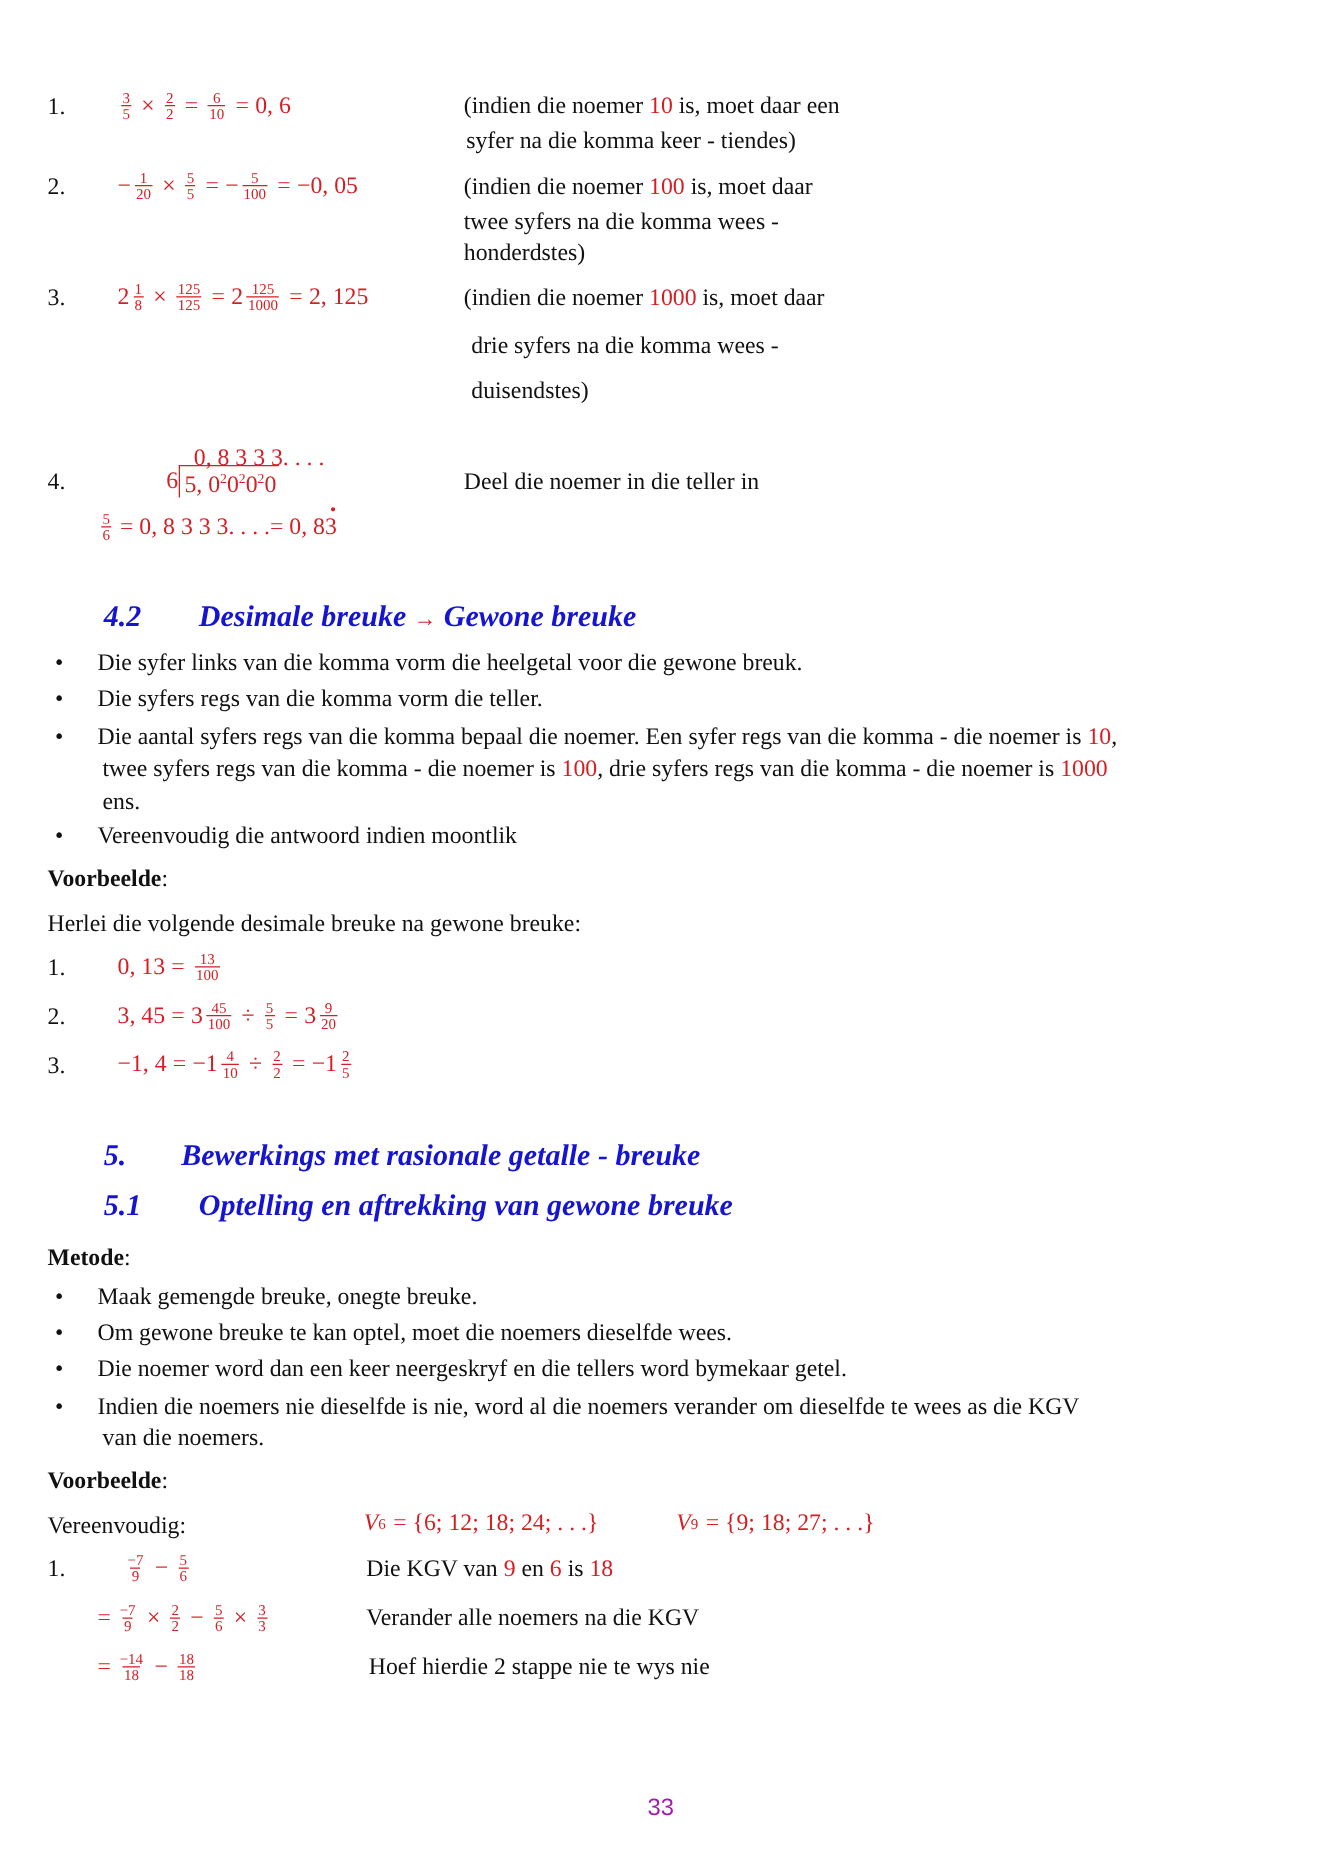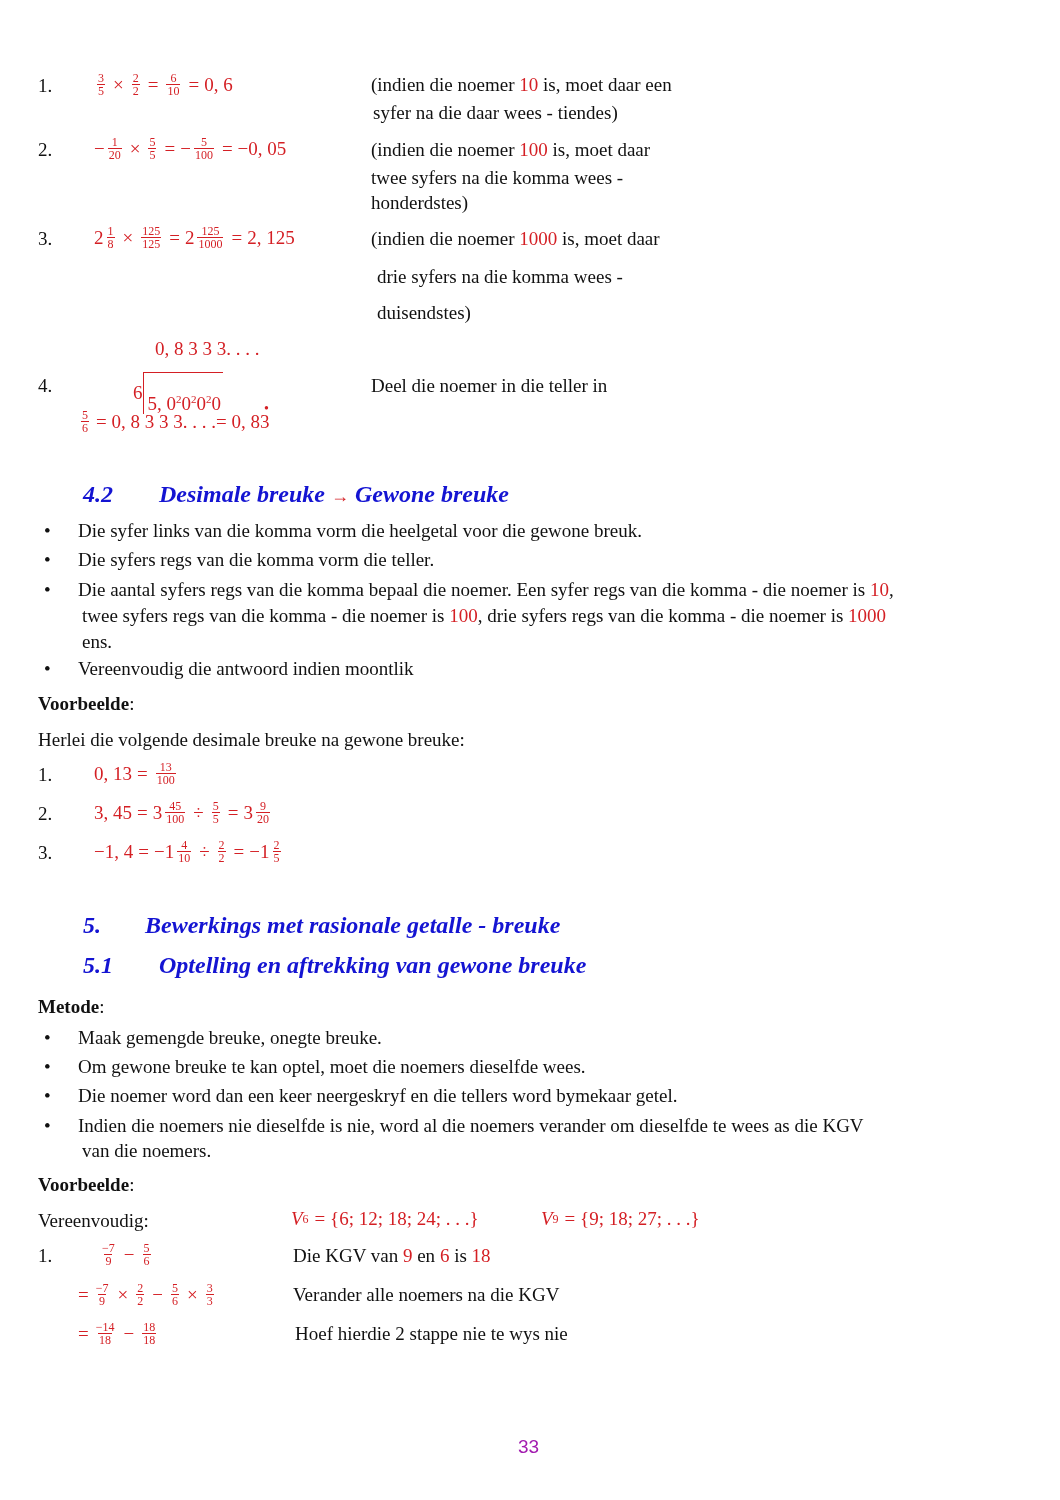--- a/index.html
+++ b/index.html
@@ -11,21 +11,21 @@
   .math { font-family: "Liberation Serif", serif; font-size: 19px; color: #d41f24; display: inline-flex; align-items: center; }
   .frac { display: inline-flex; flex-direction: column; align-items: center; font-size: 12px; line-height: 12px; margin: 0 3px; vertical-align: middle; }
   .frac .num { padding: 0 1px; }
   .frac .den { border-top: 1px solid #d41f24; padding: 0 1px; }
   .op { margin: 0 5px; }
   .h { font-family: Liberation Serif, serif; font-style: italic; font-weight: bold; color: #1414d2; font-size: 24px; margin-left: 45px; }
   .bullet-row { position: absolute; left: 44px; font-size: 19px; color: #111; }
   .bullet-row .dot { position: absolute; left: 0; top: 0; }
   .bullet-row .btxt { position: absolute; left: 34px; top: 0; white-space: nowrap; }
   .bold { font-weight: bold; }
-  .divbox { display: inline-block; border-top: 1.5px solid #d41f24; border-left: 1.5px solid #d41f24; padding: 16px 2px 0 4px; line-height: 20px; }
+  .divbox { display: inline-block; border-top: 1.5px solid #d41f24; border-left: 1.5px solid #d41f24; padding: 0 2px 0 4px; line-height: 20px; }
   sup.s { font-size: 11px; vertical-align: super; }
   .pagenum { font-family: "Liberation Sans", sans-serif; font-size: 19px; color: #a21caf; }
 </style>
 </head>
 <body>
 
 <div class="abs txt" style="left:38px;top:75px;">1.</div>
 <div class="abs math" style="left:94px;top:72px;">
   <span class="frac">
       <span class="num">3</span>
@@ -38,21 +38,21 @@
     </span>
   <span class="op">=</span>
   <span class="frac">
       <span class="num">6</span>
       <span class="den">10</span>
     </span>
   <span class="op">=</span>
   <span>0, 6</span>
 </div>
 <div class="abs txt" style="left:371px;top:74px;"><span>(indien die noemer </span><span class="red">10</span><span> is, moet daar een</span></div>
-<div class="abs txt" style="left:373px;top:102px;">syfer na die daar wees - tiendes)</div>
+<div class="abs txt" style="left:373px;top:102px;">syfer na die komma keer - tiendes)</div>
 
 <div class="abs txt" style="left:38px;top:139px;">2.</div>
 <div class="abs math" style="left:94px;top:136px;">
   <span>−</span>
   <span class="frac">
       <span class="num">1</span>
       <span class="den">20</span>
     </span>
   <span class="op">×</span>
   <span class="frac">
@@ -90,21 +90,21 @@
       <span class="num">125</span>
       <span class="den">1000</span>
     </span>
   <span class="op">=</span>
   <span>2, 125</span>
 </div>
 <div class="abs txt" style="left:371px;top:228px;"><span>(indien die noemer </span><span class="red">1000</span><span> is, moet daar</span></div>
 <div class="abs txt" style="left:377px;top:266px;">drie syfers na die komma wees -</div>
 <div class="abs txt" style="left:377px;top:302px;">duisendstes)</div>
 
-<div class="abs math" style="left:155px;top:338px;">0, 8 3 3 3. . . .</div>
+<div class="abs math" style="left:155px;top:356px;">0, 8 3 3 3. . . .</div>
 <div class="abs txt" style="left:38px;top:375px;">4.</div>
 <div class="abs math" style="left:133px;top:372px;">
   <span>6</span>
   <span class="divbox"><span>5, 0</span><sup class="s">2</sup><span>0</span><sup class="s">2</sup><span>0</span><sup class="s">2</sup><span>0</span></span>
 </div>
 <div class="abs txt" style="left:371px;top:375px;">Deel die noemer in die teller in</div>
 <div class="abs math" style="left:78px;top:409px;">
   <span class="frac">
       <span class="num">5</span>
       <span class="den">6</span>

